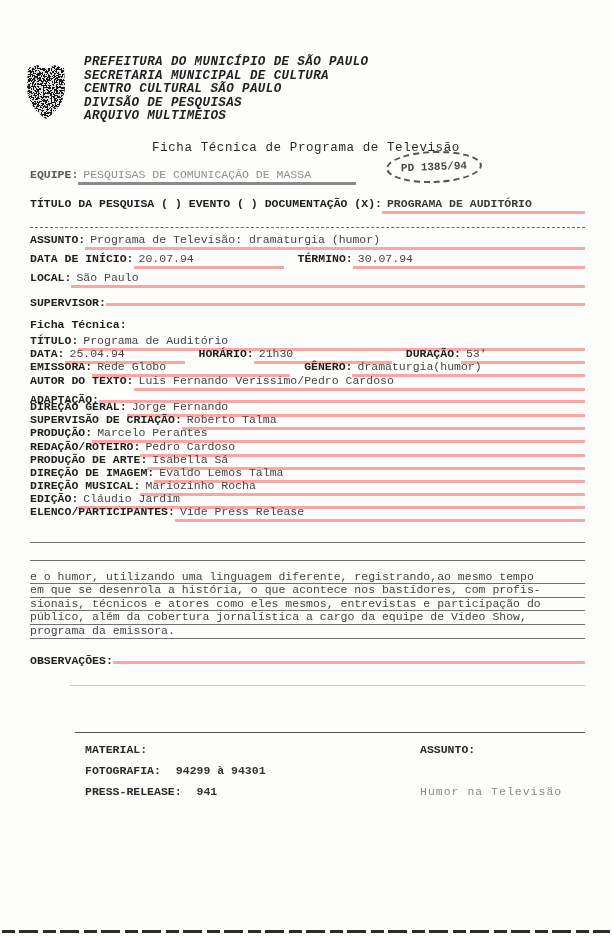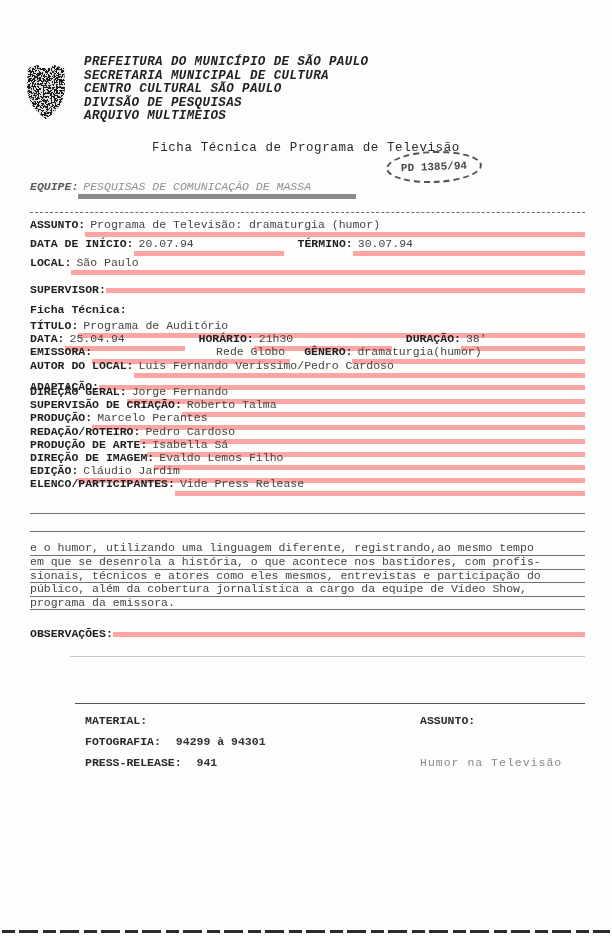--- a/index.html
+++ b/index.html
@@ -18,40 +18,40 @@
   .doc-title{margin-top:17px; text-align:center; font-size:12.5px; letter-spacing:.6px; color:#2a2a2a;}
   .stamp{
     position:absolute; top:151px; left:386px; width:92px; height:28px;
     border:2px dashed #555; border-radius:50%;
     display:flex; align-items:center; justify-content:center;
     font-size:11px; font-weight:bold; color:#474747; transform:rotate(-2deg);
   }
   
   .row{display:flex; align-items:baseline;}
   .lbl{font-weight:bold; white-space:nowrap;}
-  .val{border-bottom:5px solid #fca5a5; padding:0 5px 1px; white-space:nowrap; color:#454545; min-height:12px;}
+  .val{border-bottom:3px solid #fca5a5; padding:0 5px 1px; white-space:nowrap; color:#454545; min-height:12px;}
   .grow{flex:1 1 auto;}
   .sep{border-bottom:1px dashed #6a6a6a; height:0; margin-top:13px;}
   
-  .id-equipe{margin-top:25px;font-style:italic;}
+  .id-equipe{margin-top:13px;}
   .id-equipe .lbl{color:#5a5a5a;}
   .id-equipe .val{color:#8f8f8f; width:268px; flex:0 0 auto; border-bottom-color:#8a8a8a;}
   .id-tipo{margin-top:12px;}
   .id-tipo .val{font-weight:bold; color:#3c3c3c;}
   
   .pesquisa{margin-top:5px;}
   .pesquisa .row{height:19px;}
   
   .ficha-head{margin-top:9px; font-weight:bold;}
   .dense{margin-top:3px;}
   .dense .row{height:13.2px; align-items:baseline;}
   .w110{width:110px; flex:0 0 auto;}
   .w130{width:128px; flex:0 0 auto;}
   .w140{width:140px; flex:0 0 auto;}
-  .w190{width:188px; flex:0 0 auto;text-align:right;}
+  .w190{width:188px; flex:0 0 auto;}
   .gap{width:14px; flex:0 0 auto;}
   .rule-line{border-bottom:1px solid #6f6f6f; height:17px;}
   .rules{margin-top:6px;}
   
   .just{margin-top:10px; line-height:12.6px;}
   .just .lbl{border-bottom:1px solid #707070;}
   .jline{border-bottom:1px solid #707070; color:#454545; height:12.6px; white-space:nowrap;}
   
   .obs{margin-top:9px;}
   .obs .row{height:16px;}
@@ -108,20 +108,24 @@
 
   <div class="stamp">PD 1385/94</div>
 
   <div class="inner">
 
     <div class="row id-equipe">
       <span class="lbl">EQUIPE:</span>
       <span class="val">PESQUISAS DE COMUNICAÇÃO DE MASSA</span>
     </div>
 
+    <div class="row id-tipo">
+      <span class="lbl">TÍTULO DA PESQUISA ( )  EVENTO ( )  DOCUMENTAÇÃO (X):</span>
+      <span class="val grow">PROGRAMA DE AUDITÓRIO</span>
+    </div>
 
     <div class="sep"></div>
 
     <section class="pesquisa">
       <div class="row">
         <span class="lbl">ASSUNTO:</span>
         <span class="val grow">Programa de Televisão: dramaturgia (humor)</span>
       </div>
       <div class="row">
         <span class="lbl">DATA DE INÍCIO:</span>
@@ -148,31 +152,31 @@
         <span class="val grow">Programa de Auditório</span>
       </div>
       <div class="row">
         <span class="lbl">DATA:</span>
         <span class="val w110">25.04.94</span>
         <span class="gap"></span>
         <span class="lbl">HORÁRIO:</span>
         <span class="val w130">21h30</span>
         <span class="gap"></span>
         <span class="lbl">DURAÇÃO:</span>
-        <span class="val grow">38'</span>
+        <span class="val grow">53'</span>
       </div>
       <div class="row">
         <span class="lbl">EMISSORA:</span>
         <span class="val w190">Rede Globo</span>
         <span class="gap"></span>
         <span class="lbl">GÊNERO:</span>
         <span class="val grow">dramaturgia(humor)</span>
       </div>
       <div class="row">
-        <span class="lbl">AUTOR DO LOCAL:</span>
+        <span class="lbl">AUTOR DO TEXTO:</span>
         <span class="val grow">Luis Fernando Veríssimo/Pedro Cardoso</span>
       </div>
       <div class="row">
         <span class="lbl">ADAPTAÇÃO:</span>
         <span class="val grow"></span>
       </div>
       <div class="row">
         <span class="lbl">DIREÇÃO GERAL:</span>
         <span class="val grow">Jorge Fernando</span>
       </div>
@@ -187,21 +191,25 @@
       <div class="row">
         <span class="lbl">REDAÇÃO/ROTEIRO:</span>
         <span class="val grow">Pedro Cardoso</span>
       </div>
       <div class="row">
         <span class="lbl">PRODUÇÃO DE ARTE:</span>
         <span class="val grow">Isabella Sá</span>
       </div>
       <div class="row">
         <span class="lbl">DIREÇÃO DE IMAGEM:</span>
-        <span class="val grow">Evaldo Lemos Filho</span>
+        <span class="val grow">Evaldo Lemos Talma</span>
+      </div>
+      <div class="row">
+        <span class="lbl">DIREÇÃO MUSICAL:</span>
+        <span class="val grow">Mariozinho Rocha</span>
       </div>
       <div class="row">
         <span class="lbl">EDIÇÃO:</span>
         <span class="val grow">Cláudio Jardim</span>
       </div>
       <div class="row">
         <span class="lbl">ELENCO/PARTICIPANTES:</span>
         <span class="val grow">Vide Press Release</span>
       </div>
     </section>

